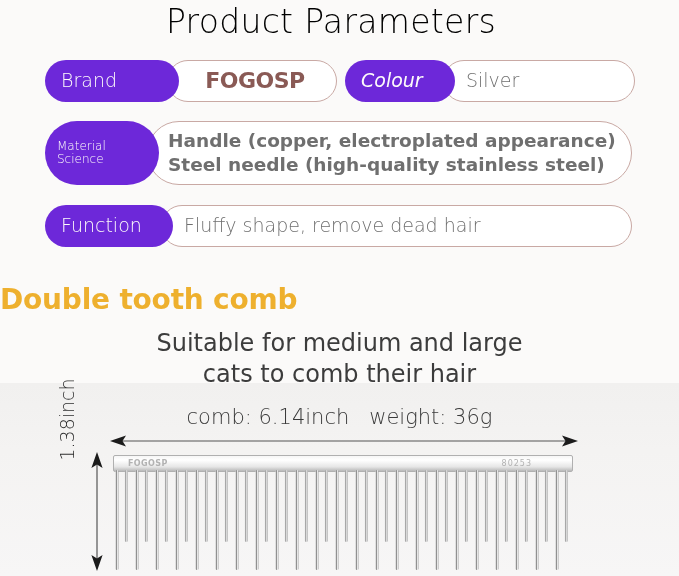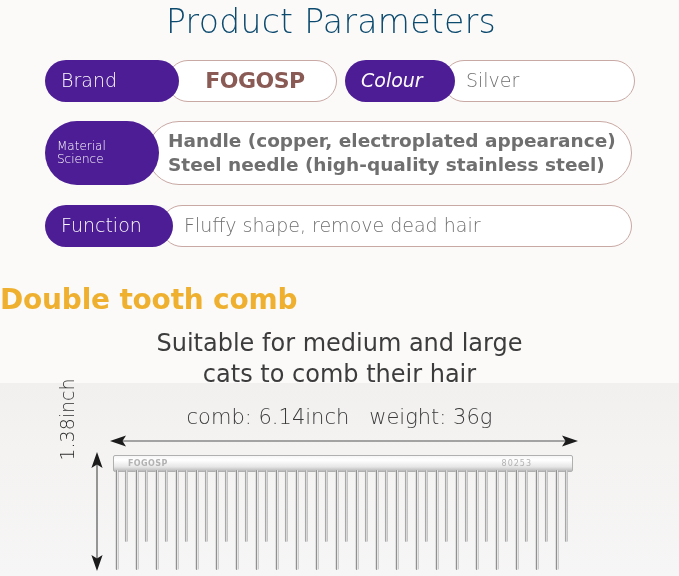--- a/index.html
+++ b/index.html
@@ -20,37 +20,37 @@
   .page-title {
     position: absolute;
     top: 2px;
     left: 0;
     width: 662px;
     text-align: center;
     font-family: "DejaVu Sans", sans-serif;
     font-size: 33px;
     font-weight: 300;
     letter-spacing: 0.3px;
-    color: #0c4a6e;
+    color: #000000;
     white-space: nowrap;
   }
 
   
   .spec-row {
     position: absolute;
     display: flex;
     align-items: stretch;
   }
 
   .spec-label {
     position: absolute;
     left: 0;
     top: 0;
     height: 100%;
-    background: #4c1d95;
+    background: #6d28d9;
     border-radius: 999px;
     display: flex;
     flex-direction: column;
     align-items: flex-start;
     justify-content: center;
     color: #fdfbfa;
     font-family: "DejaVu Sans", sans-serif;
     font-weight: 300;
     font-size: 19px;
     padding: 0 14px 0 16px;

